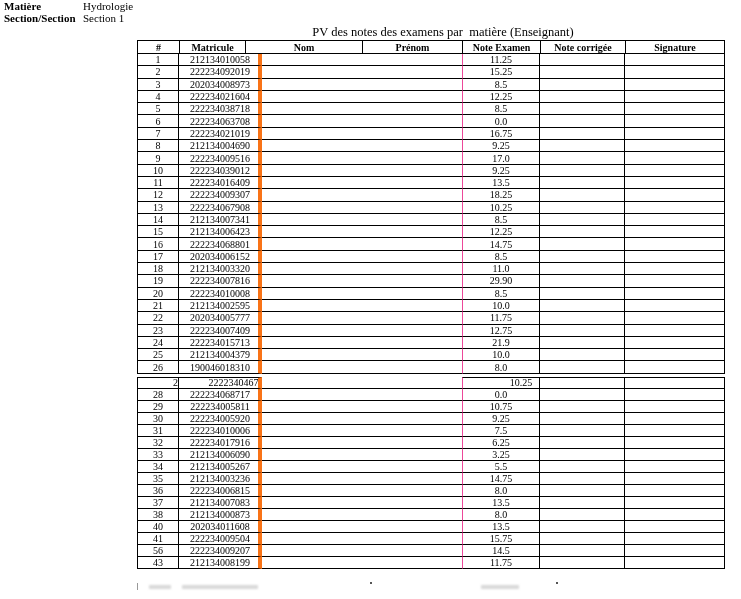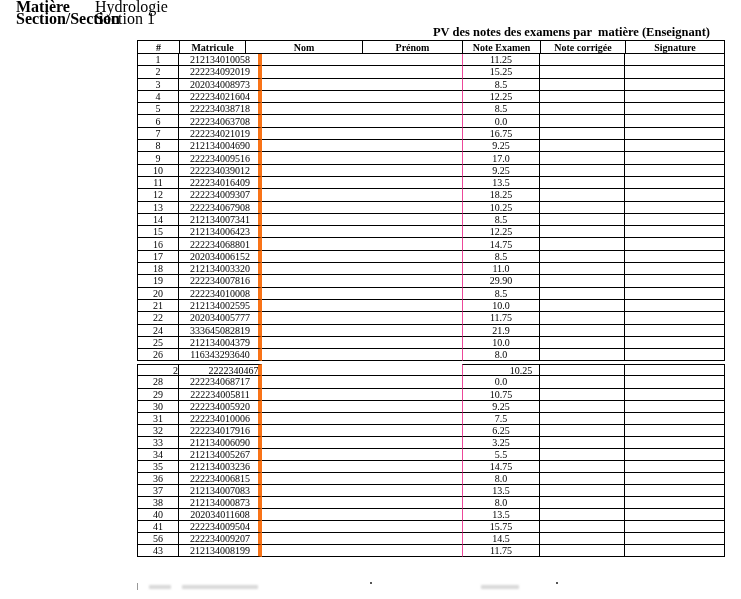--- a/index.html
+++ b/index.html
@@ -4,29 +4,29 @@
 <style>
   html,body{margin:0;padding:0;}
   body{
     width:741px;height:599px;background:#ffffff;
     font-family:"Liberation Serif","DejaVu Serif",serif;
     color:#000;
   }
   .sheet{position:relative;width:741px;height:599px;background:#fff;overflow:hidden;}
 
   
-  .meta{position:absolute;left:16px;top:1px;font-size:16px;line-height:11.5px;}
+  .meta{position:absolute;left:4px;top:1px;font-size:11px;line-height:11.5px;}
   .meta-row{white-space:nowrap;}
   .meta-label{display:inline-block;width:79px;font-weight:bold;}
   .meta-value{font-weight:normal;}
 
   
   .title{
-    position:absolute;left:122px;top:25px;width:588px;
-    text-align:right;font-weight:bold;font-size:12.5px;white-space:pre;
+    position:absolute;left:149px;top:25px;width:588px;
+    text-align:center;font-weight:normal;font-size:12.5px;white-space:pre;
   }
 
   
   .tbl{position:absolute;left:137px;top:40px;width:588px;font-size:10px;}
   .thead{
     display:flex;box-sizing:border-box;height:14px;
     border:1px solid #000;font-weight:bold;
   }
   .thead .hc{
     box-sizing:border-box;border-right:1px solid #000;
@@ -262,38 +262,46 @@
         </div>
         <div class="row">
           <div class="c c-num">22</div>
           <div class="c c-mat">202034005777</div>
           <div class="c c-blank"></div>
           <div class="c c-note">11.75</div>
           <div class="c c-corr"></div>
           <div class="c c-sig"></div>
         </div>
         <div class="row">
+          <div class="c c-num">23</div>
+          <div class="c c-mat">222234007409</div>
+          <div class="c c-blank"></div>
+          <div class="c c-note">12.75</div>
+          <div class="c c-corr"></div>
+          <div class="c c-sig"></div>
+        </div>
+        <div class="row">
           <div class="c c-num">24</div>
-          <div class="c c-mat">333645082819</div>
+          <div class="c c-mat">222234015713</div>
           <div class="c c-blank"></div>
           <div class="c c-note">21.9</div>
           <div class="c c-corr"></div>
           <div class="c c-sig"></div>
         </div>
         <div class="row">
           <div class="c c-num">25</div>
           <div class="c c-mat">212134004379</div>
           <div class="c c-blank"></div>
           <div class="c c-note">10.0</div>
           <div class="c c-corr"></div>
           <div class="c c-sig"></div>
         </div>
         <div class="row">
           <div class="c c-num">26</div>
-          <div class="c c-mat">116343293640</div>
+          <div class="c c-mat">190046018310</div>
           <div class="c c-blank"></div>
           <div class="c c-note">8.0</div>
           <div class="c c-corr"></div>
           <div class="c c-sig"></div>
         </div>
       </div>
     <div class="tb2" id="tbody2">
         <div class="row">
           <div class="c c-num">27</div>
           <div class="c c-mat">222234046715</div>

